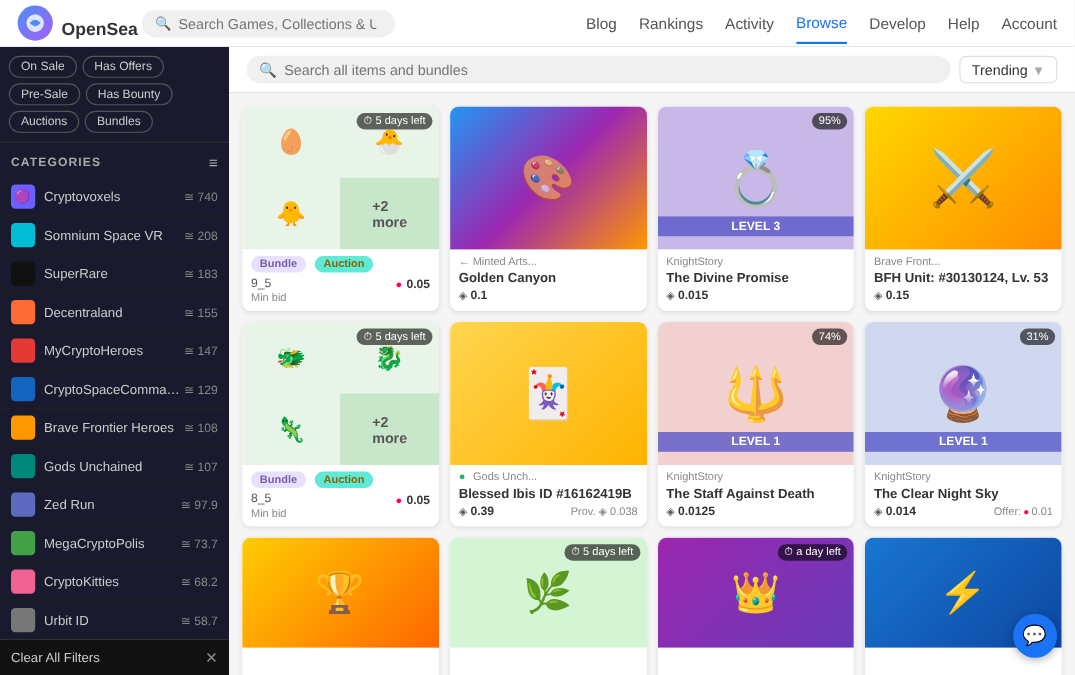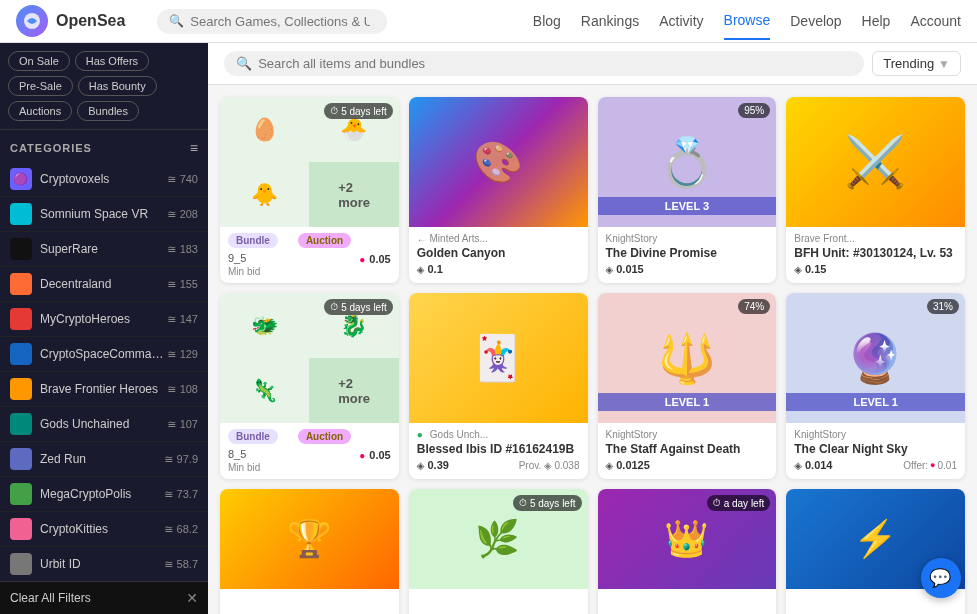--- a/index.html
+++ b/index.html
@@ -4,21 +4,21 @@
   <style>
     * { box-sizing: border-box; margin: 0; padding: 0; }
     body { font-family: -apple-system, BlinkMacSystemFont, 'Segoe UI', sans-serif; background: #f4f4f4; width: 977px; height: 614px; overflow: hidden; }
 
     
     .top-nav {
       display: flex; align-items: center; background: #fff;
       height: 43px; padding: 0 16px; border-bottom: 1px solid #e0e0e0;
       position: relative; z-index: 10;
     }
-    .logo-area { display: flex; align-items: center; gap: 8px; margin-right: 32px; }
+    .logo-area { display: flex; align-items: flex-end; gap: 8px; margin-right: 4px; }
     .logo-circle { width: 32px; height: 32px; border-radius: 50%; background: linear-gradient(135deg, #4f8ef7, #a25ff7); display: flex; align-items: center; justify-content: center; }
     .logo-text { font-size: 16px; font-weight: 700; color: #333; }
     .search-bar {
       display: flex; align-items: center; background: #f0f0f0;
       border-radius: 20px; padding: 5px 12px; flex: 0 0 230px;
       margin-right: auto;
     }
     .search-bar input { border: none; background: transparent; outline: none; font-size: 13px; color: #555; width: 180px; }
     .search-icon-nav { color: #aaa; margin-right: 6px; font-size: 12px; }
     .nav-links { display: flex; align-items: center; gap: 20px; font-size: 14px; margin-left: 44px; }
@@ -94,24 +94,24 @@
     .level-badge {
       position: absolute; bottom: 12px; left: 0; right: 0; background: rgba(80,80,200,0.75);
       color: #fff; font-size: 11px; font-weight: 700; text-align: center; padding: 3px;
     }
     .card-multi {
       display: grid; grid-template-columns: 1fr 1fr; grid-template-rows: 1fr 1fr; height: 100%; background: #e8f4e8;
     }
     .mini-img { display: flex; align-items: center; justify-content: center; font-size: 22px; }
     .more-box { display: flex; align-items: center; justify-content: center; background: #c8e6c9; font-size: 13px; font-weight: 700; color: #555; }
     .card-footer { padding: 6px 8px; }
-    .card-tags { display: flex; gap: 20px; margin-bottom: 4px; }
+    .card-tags { display: flex; gap: 8px; margin-bottom: 4px; }
     .tag { border-radius: 10px; padding: 2px 8px; font-size: 10px; font-weight: 600; }
     .tag-bundle { background: #e8e0ff; color: #7b5ea7; }
-    .tag-auction { background: #f0abfc; color: #856404; }
+    .tag-auction { background: #5eead4; color: #856404; }
     .card-id { color: #555; font-size: 11px; margin-bottom: 2px; }
     .card-price { display: flex; align-items: center; gap: 4px; }
     .eth-val { color: #333; font-weight: 600; font-size: 11px; }
     .min-bid { color: #888; font-size: 10px; }
     .card-info { padding: 6px 8px; }
     .card-source { display: flex; align-items: center; gap: 4px; color: #888; font-size: 10px; margin-bottom: 2px; }
     .card-name { color: #333; font-weight: 600; font-size: 12px; margin-bottom: 3px; }
     .card-bottom { display: flex; align-items: center; justify-content: space-between; }
     .card-eth { display: flex; align-items: center; gap: 3px; }
     .card-prov { color: #888; font-size: 10px; }

